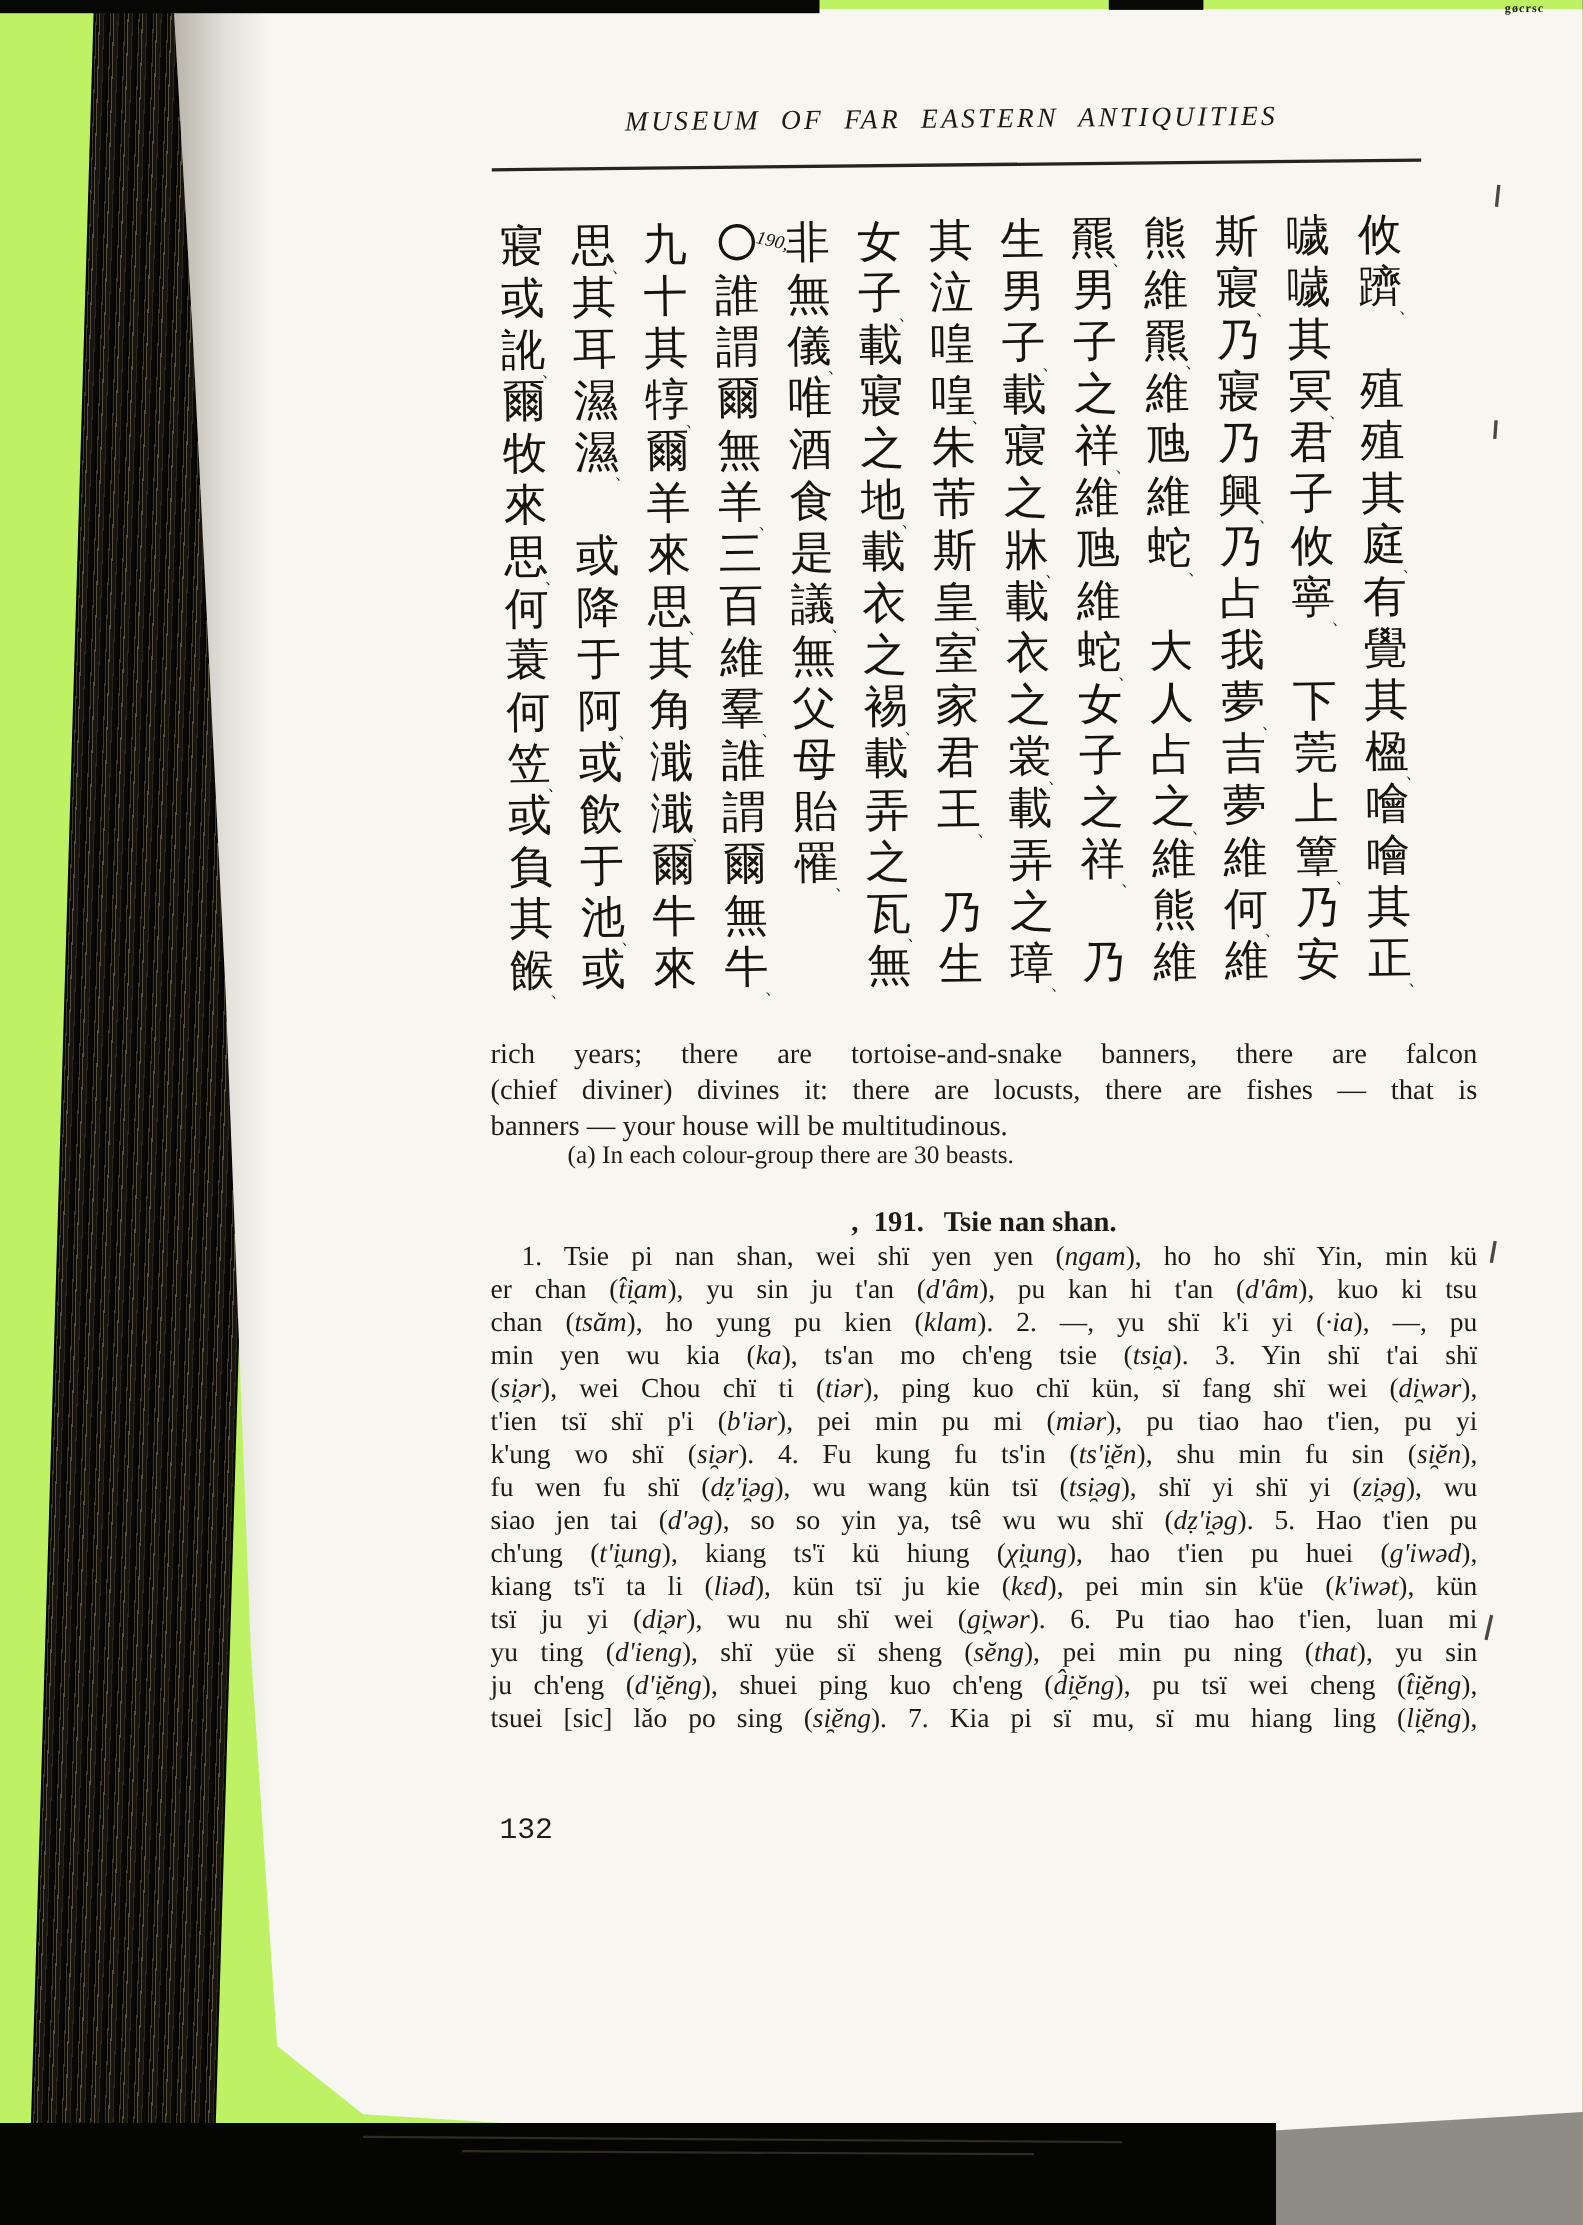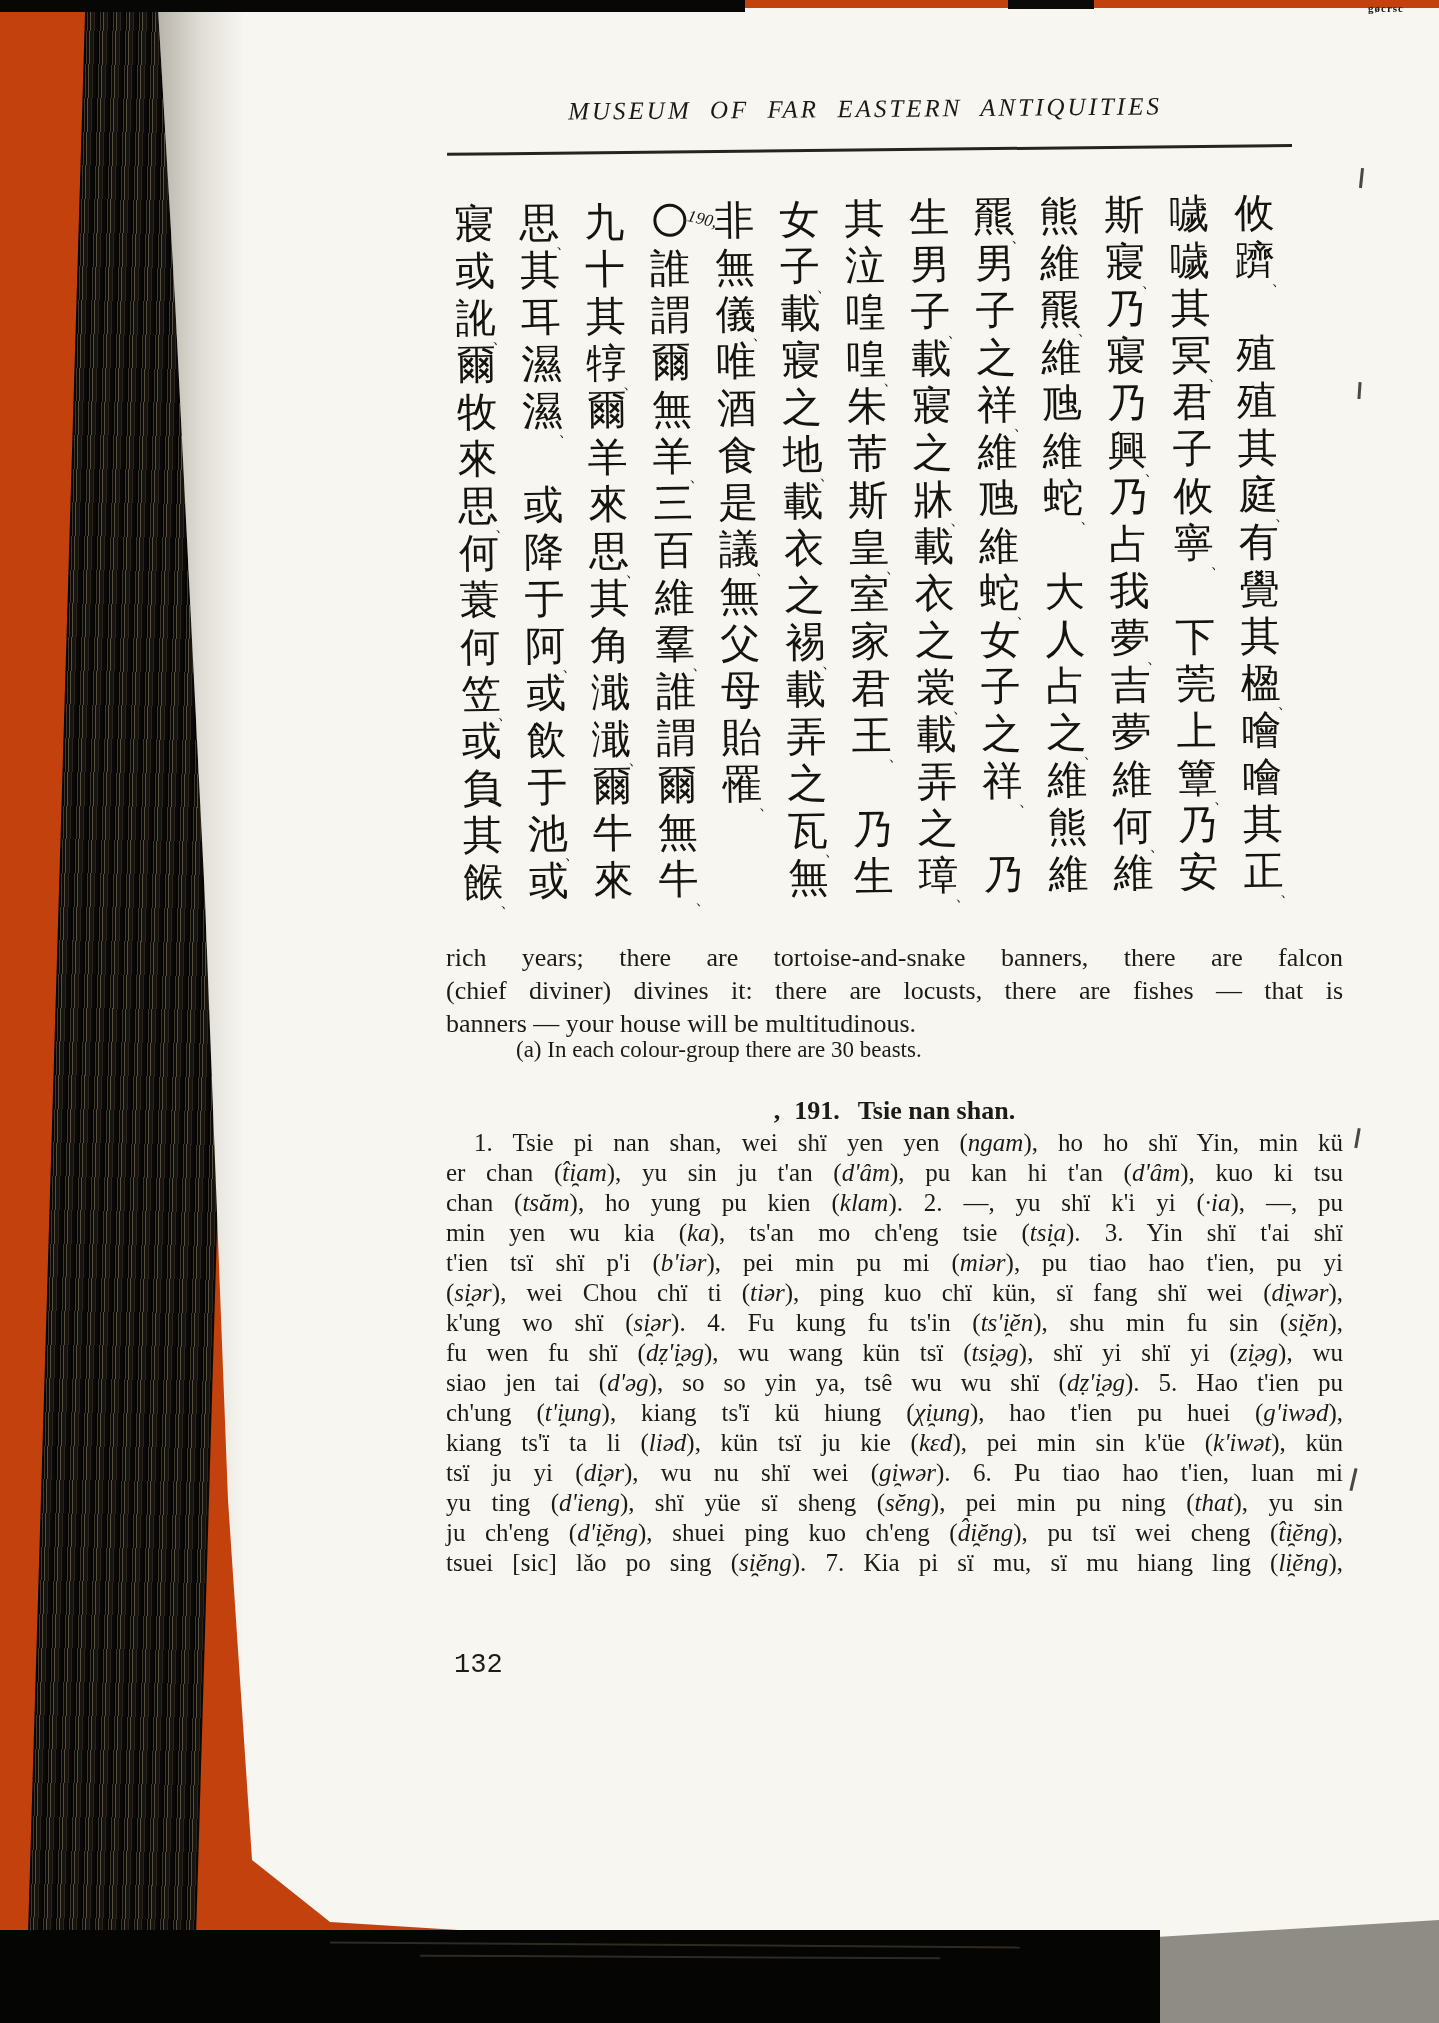--- a/index.html
+++ b/index.html
@@ -1,16 +1,16 @@
 <!DOCTYPE html>
 <html><head>
 <meta charset="utf-8">
 <style>
   html,body{margin:0;padding:0;background:#060605;}
-  .scan{position:relative;width:1439px;height:2023px;background:#c2410c;overflow:hidden;
+  .scan{position:relative;width:1439px;height:2023px;background:#bef264;overflow:hidden;
         font-family:"Liberation Serif", serif;color:#1d1b16;}
   
   .page-stack{position:absolute;left:86px;top:-20px;width:168px;height:2090px;z-index:1;
       background:repeating-linear-gradient(90deg,
         #040403 0 2px,#3f382d 2px 3px,#0d0b09 3px 5px,#57503f 5px 6px,
         #181511 6px 9px,#2b261d 9px 10px,#0a0908 10px 13px);
       transform:rotate(1.7deg);transform-origin:top left;}
   .bottom-gray{position:absolute;left:1135px;top:1898px;width:304px;height:125px;background:#8e8c85;z-index:1;}
   .bottom-gray2{position:absolute;left:0;top:1930px;width:1160px;height:93px;background:#050504;z-index:3;}
   
@@ -309,22 +309,22 @@
 
     <div class="heading">
       <span class="lead">,</span><span class="num">191.</span><span>Tsie nan shan.</span>
     </div>
 
     <div class="para" id="para-lines">
         <div class="tline just">1.  Tsie pi nan shan, wei shï yen yen (<i>ngam</i>), ho ho shï Yin, min kü</div>
         <div class="tline just">er chan (<i>t̂i̯am</i>), yu sin ju t'an (<i>d'âm</i>), pu kan hi t'an (<i>d'âm</i>), kuo ki tsu</div>
         <div class="tline just">chan (<i>tsăm</i>), ho yung pu kien (<i>klam</i>).  2.  —, yu shï k'i yi (<i>·ia</i>), —, pu</div>
         <div class="tline just">min yen wu kia (<i>ka</i>), ts'an mo ch'eng tsie (<i>tsi̯a</i>).  3.  Yin shï t'ai shï</div>
+        <div class="tline just">(<i>si̯ər</i>), wei Chou chï ti (<i>tiər</i>), ping kuo chï kün, sï fang shï wei (<i>di̯wər</i>),</div>
         <div class="tline just">t'ien tsï shï p'i (<i>b'iər</i>), pei min pu mi (<i>miər</i>), pu tiao hao t'ien, pu yi</div>
-        <div class="tline just">(<i>si̯ər</i>), wei Chou chï ti (<i>tiər</i>), ping kuo chï kün, sï fang shï wei (<i>di̯wər</i>),</div>
         <div class="tline just">k'ung wo shï (<i>si̯ər</i>).  4.  Fu kung fu ts'in (<i>ts'i̯ĕn</i>), shu min fu sin (<i>si̯ĕn</i>),</div>
         <div class="tline just">fu wen fu shï (<i>dẓ'i̯əg</i>), wu wang kün tsï (<i>tsi̯əg</i>), shï yi shï yi (<i>zi̯əg</i>), wu</div>
         <div class="tline just">siao jen tai (<i>d'əg</i>), so so yin ya, tsê wu wu shï (<i>dẓ'i̯əg</i>).  5.  Hao t'ien pu</div>
         <div class="tline just">ch'ung (<i>t'i̯ung</i>), kiang ts'ï kü hiung (<i>χi̯ung</i>), hao t'ien pu huei (<i>g'iwəd</i>),</div>
         <div class="tline just">kiang ts'ï ta li (<i>liəd</i>), kün tsï ju kie (<i>kɛd</i>), pei min sin k'üe (<i>k'iwət</i>), kün</div>
         <div class="tline just">tsï ju yi (<i>di̯ər</i>), wu nu shï wei (<i>gi̯wər</i>).  6.  Pu tiao hao t'ien, luan mi</div>
         <div class="tline just">yu ting (<i>d'ieng</i>), shï yüe sï sheng (<i>sĕng</i>), pei min pu ning (<i>that</i>), yu sin</div>
         <div class="tline just">ju ch'eng (<i>d'i̯ĕng</i>), shuei ping kuo ch'eng (<i>d̂i̯ĕng</i>), pu tsï wei cheng (<i>t̂i̯ĕng</i>),</div>
         <div class="tline just">tsuei [sic] lǎo po sing (<i>si̯ĕng</i>).  7.  Kia pi sï mu, sï mu hiang ling (<i>li̯ĕng</i>),</div>
       </div>

